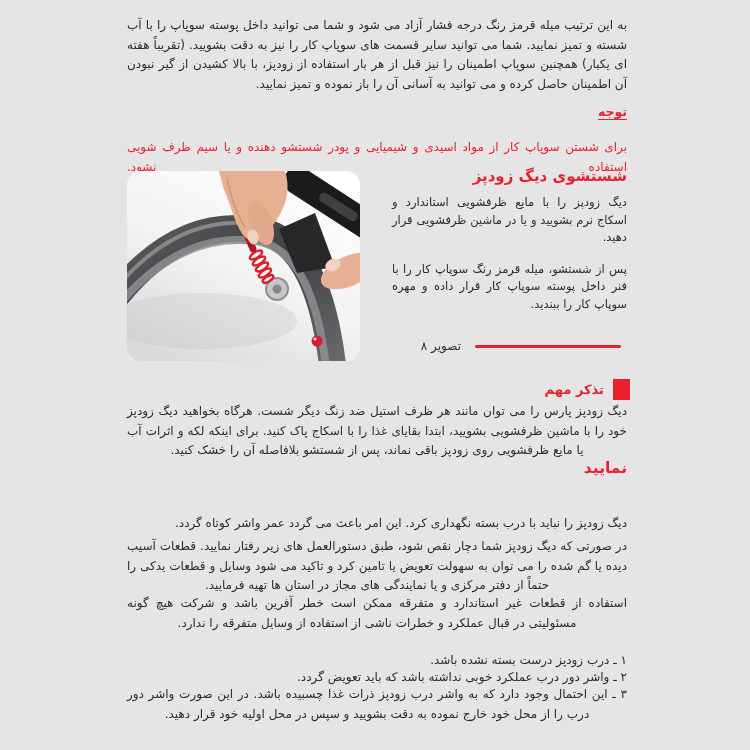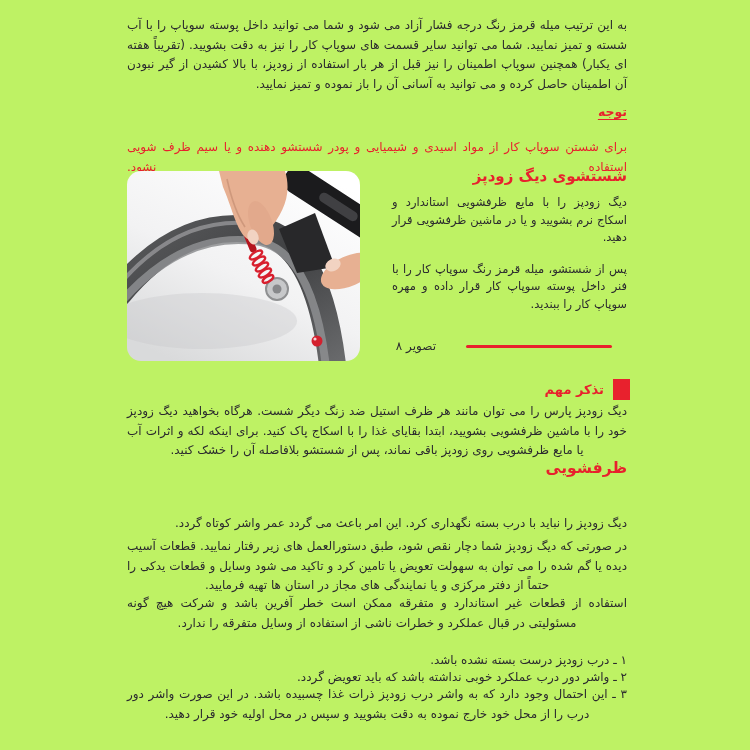--- a/index.html
+++ b/index.html
@@ -6,21 +6,21 @@
   * { margin: 0; padding: 0; box-sizing: border-box; }
   html, body { background: #ffffff; }
   body {
     width: 750px; height: 750px;
     font-family: "DejaVu Sans", sans-serif;
     color: var(--ink);
     direction: rtl;
     position: relative;
     overflow: hidden;
   }
-  .page { position: absolute; inset: 0; background: #bef264; }
+  .page { position: absolute; inset: 0; background: #e5e5e5; }
 
   .blk { position: absolute; right: 123px; width: 500px; }
 
   .para {
     font-size: 12px;
     line-height: 19.5px;
     text-align: justify;
     color: var(--ink);
   }
   .last-center { text-align-last: center; }
@@ -41,22 +41,22 @@
 
   
   .wash-col { position: absolute; top: 167px; right: 123px; width: 235px; }
   .wash-col h2 { font-size: 15px; font-weight: bold; color: var(--accent); margin-bottom: 9px; }
   .wash-col p { font-size: 11.5px; line-height: 17.5px; text-align: justify; }
   .wash-col p + p { margin-top: 14px; }
 
   .figure { position: absolute; top: 171px; left: 127px; width: 233px; height: 190px; }
 
   .caption-row {
-    position: absolute; top: 339px; right: 138px;
-    display: flex; align-items: center; gap: 30px; direction: rtl;
+    position: absolute; top: 339px; right: 129px;
+    display: flex; align-items: center; gap: 14px; direction: rtl;
   }
   .caption-rule { display: inline-block; width: 146px; height: 3px; background: var(--accent); border-radius: 2px; }
   .caption-text { font-size: 12px; color: var(--ink); }
 
   .note-head {
     position: absolute; top: 379px; right: 120px;
     display: flex; align-items: center; gap: 9px; direction: rtl;
   }
   .red-square { display: inline-block; width: 17px; height: 21px; background: var(--accent); }
   .note-head .label { font-size: 13px; font-weight: bold; color: var(--accent); }
@@ -154,21 +154,21 @@
     <span class="caption-text">تصویر ۸</span>
   </div>
 
   <div class="note-head">
     <span class="red-square"></span>
     <span class="label">تذکر مهم</span>
   </div>
 
   <p class="blk para pos-note-p last-center">دیگ زودپز پارس را می توان مانند هر ظرف استیل ضد زنگ دیگر شست. هرگاه بخواهید دیگ زودپز خود را با ماشین ظرفشویی بشویید، ابتدا بقایای غذا را با اسکاج پاک کنید. برای اینکه لکه و اثرات آب یا مایع ظرفشویی روی زودپز باقی نماند، پس از شستشو بلافاصله آن را خشک کنید.</p>
 
-  <h2 class="blk big-head pos-maint-h">ظرفشویی</h2>
+  <h2 class="blk big-head pos-maint-h">نمایید</h2>
 
   <p class="blk para pos-maint-p">دیگ زودپز را نباید با درب بسته نگهداری کرد. این امر باعث می گردد عمر واشر کوتاه گردد.</p>
 
 
   <p class="blk para pos-ts-p2 last-center">استفاده از قطعات غیر استاندارد و متفرقه ممکن است خطر آفرین باشد و شرکت هیچ گونه مسئولیتی در قبال عملکرد و خطرات ناشی از استفاده از وسایل متفرقه را ندارد.</p>
 
   <p class="blk para pos-ts-p1 last-center">در صورتی که دیگ زودپز شما دچار نقص شود، طبق دستورالعمل های زیر رفتار نمایید. قطعات آسیب دیده یا گم شده را می توان به سهولت تعویض یا تامین کرد و تاکید می شود وسایل و قطعات یدکی را حتماً از دفتر مرکزی و یا نمایندگی های مجاز در استان ها تهیه فرمایید.</p>
 
 
   <p class="blk para pos-item1">۱ ـ درب زودپز درست بسته نشده باشد.</p>

